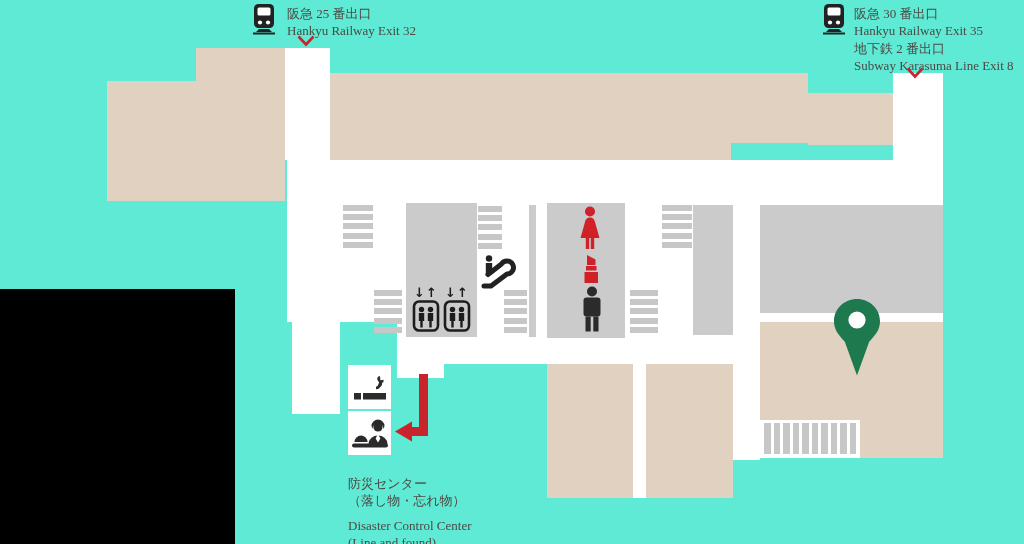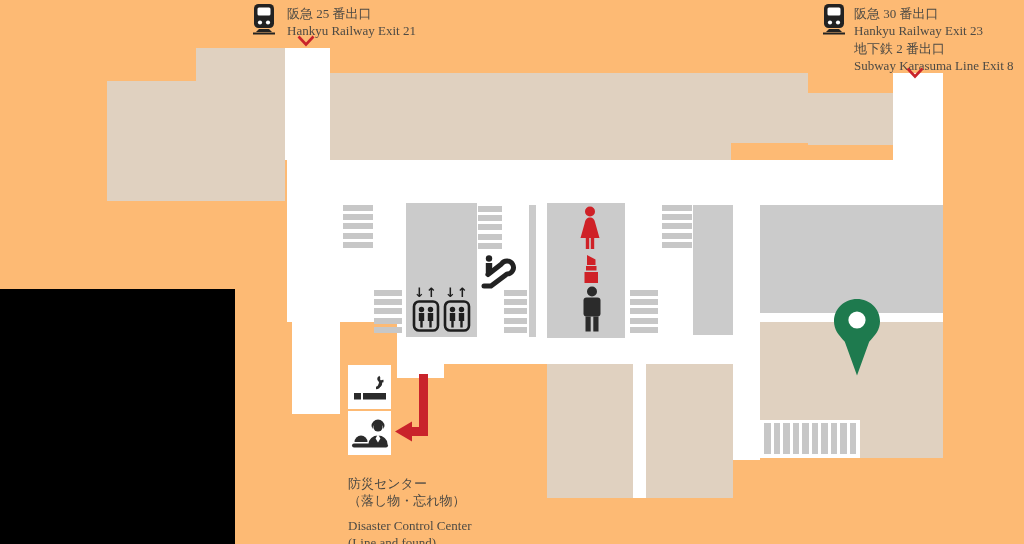--- a/index.html
+++ b/index.html
@@ -1,16 +1,16 @@
 <!DOCTYPE html>
 <html><head>
 <meta charset="utf-8">
 <style>
   html,body{margin:0;padding:0}
-  #map{position:relative;width:1024px;height:544px;background:#fdba74;overflow:hidden;
+  #map{position:relative;width:1024px;height:544px;background:#5eead4;overflow:hidden;
        font-family:"Liberation Serif","DejaVu Serif",serif;}
   .abs{position:absolute}
   .wh{position:absolute;background:#ffffff}
   .bb{position:absolute;background:#e0d1c0}
   .gb{position:absolute;background:#cbcbcb}
   .stairs{position:absolute;display:flex;flex-direction:column;gap:3.2px}
   .stairs i{display:block;height:6px;background:#c7c7c7}
   .vstairs{position:absolute;background:#ffffff;display:flex;gap:3px;padding:3px 0 0 4px;box-sizing:border-box}
   .vstairs i{display:block;width:6.5px;height:31px;background:#c7c7c7}
   .lbl{position:absolute;color:#4d4a44;font-size:13px;line-height:1.32;white-space:nowrap}
@@ -112,41 +112,41 @@
       <rect x="2" y="1" width="20" height="24" rx="4.5" fill="#222"></rect>
       <rect x="5.5" y="4.5" width="13" height="8" rx="1.5" fill="#fff"></rect>
       <circle cx="8" cy="19.5" r="2.1" fill="#fff"></circle>
       <circle cx="16" cy="19.5" r="2.1" fill="#fff"></circle>
       <path d="M7 26 L4 29 H20 L17 26 Z" fill="#222"></path>
       <rect x="1" y="29.5" width="22" height="2" fill="#222"></rect>
     </svg>
   </div>
   <div class="lbl" style="left:287px;top:5px">
     <div>阪急 25 番出口</div>
-    <div>Hankyu Railway Exit 21</div>
+    <div>Hankyu Railway Exit 32</div>
   </div>
   <div class="abs" style="left:297px;top:35px">
     <svg width="18" height="12" viewBox="0 0 18 12">
         <path d="M1.5 1.5 L9 9.5 L16.5 1.5" fill="none" stroke="#c9232b" stroke-width="2.6"></path>
       </svg>
   </div>
 
   <div class="abs" style="left:822px;top:3px">
     <svg width="24" height="32" viewBox="0 0 24 32">
       <rect x="2" y="1" width="20" height="24" rx="4.5" fill="#222"></rect>
       <rect x="5.5" y="4.5" width="13" height="8" rx="1.5" fill="#fff"></rect>
       <circle cx="8" cy="19.5" r="2.1" fill="#fff"></circle>
       <circle cx="16" cy="19.5" r="2.1" fill="#fff"></circle>
       <path d="M7 26 L4 29 H20 L17 26 Z" fill="#222"></path>
       <rect x="1" y="29.5" width="22" height="2" fill="#222"></rect>
     </svg>
   </div>
   <div class="lbl" style="left:854px;top:5px">
     <div>阪急 30 番出口</div>
-    <div>Hankyu Railway Exit 23</div>
+    <div>Hankyu Railway Exit 35</div>
   </div>
   <div class="lbl" style="left:854px;top:40px">
     <div>地下鉄 2 番出口</div>
     <div>Subway Karasuma Line Exit 8</div>
   </div>
   <div class="abs" style="left:906px;top:67px">
     <svg width="18" height="12" viewBox="0 0 18 12">
         <path d="M1.5 1.5 L9 9.5 L16.5 1.5" fill="none" stroke="#c9232b" stroke-width="2.6"></path>
       </svg>
   </div>

